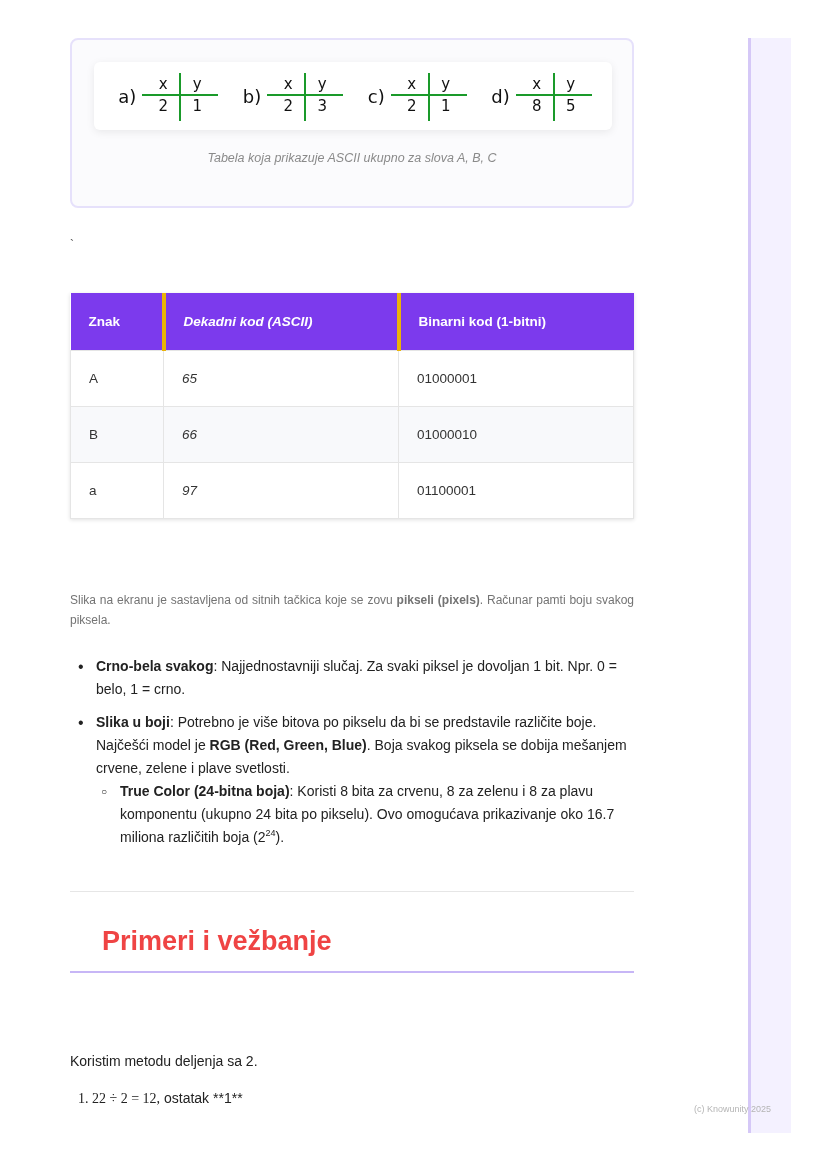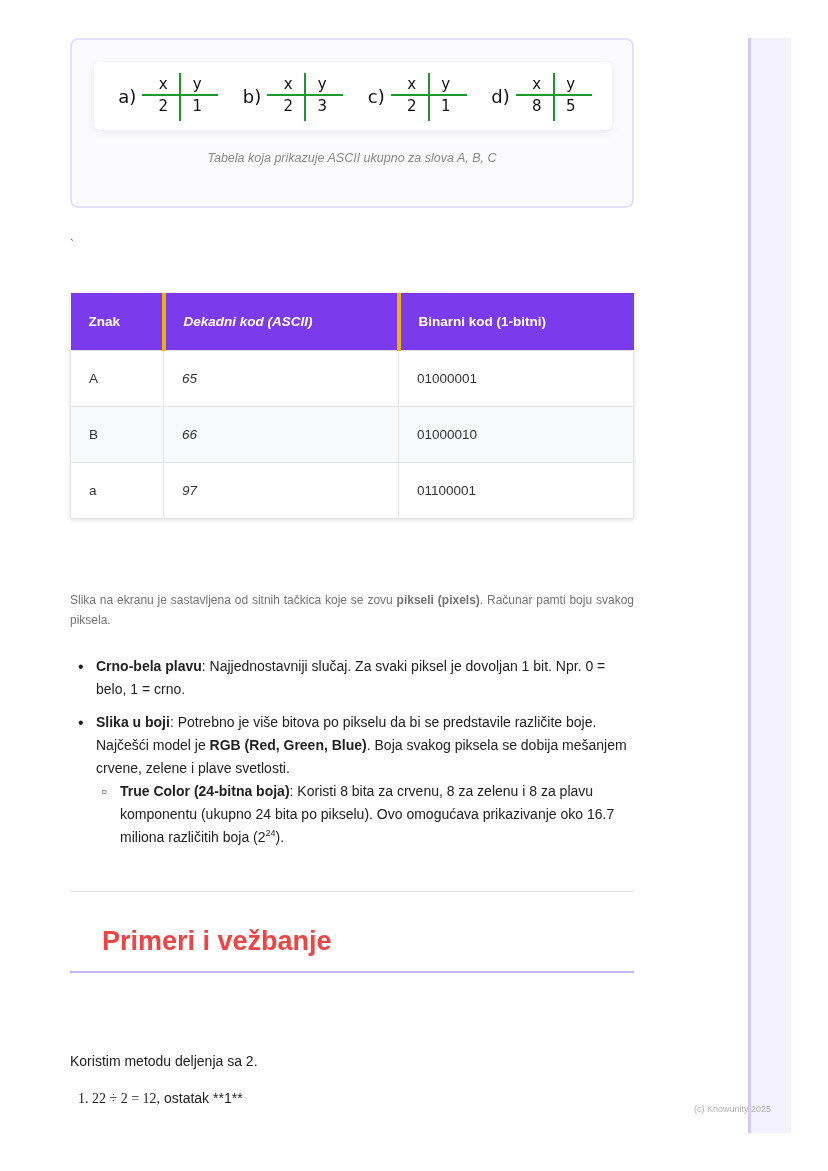--- a/index.html
+++ b/index.html
@@ -128,21 +128,21 @@
         <td>a</td>
         <td>97</td>
         <td>01100001</td>
       </tr>
     </tbody>
   </table>
 
   <p class="para"><span>Slika na ekranu je sastavljena od sitnih tačkica koje se zovu </span><b>pikseli (pixels)</b><span>. Računar pamti boju svakog piksela.</span></p>
 
   <ul class="bullets">
-    <li><b>Crno-bela plavu</b><span>: Najjednostavniji slučaj. Za svaki piksel je dovoljan 1 bit. Npr. 0 = belo, 1 = crno.</span></li>
+    <li><b>Crno-bela svakog</b><span>: Najjednostavniji slučaj. Za svaki piksel je dovoljan 1 bit. Npr. 0 = belo, 1 = crno.</span></li>
     <li><b>Slika u boji</b><span>: Potrebno je više bitova po pikselu da bi se predstavile različite boje. Najčešći model je </span><b>RGB (Red, Green, Blue)</b><span>. Boja svakog piksela se dobija mešanjem crvene, zelene i plave svetlosti.</span>
       <ul class="sub">
         <li><b>True Color (24-bitna boja)</b><span>: Koristi 8 bita za crvenu, 8 za zelenu i 8 za plavu komponentu (ukupno 24 bita po pikselu). Ovo omogućava prikazivanje oko 16.7 miliona različitih boja (2</span><sup>24</sup><span>).</span></li>
       </ul>
     </li>
   </ul>
 
   <div class="hr-light"></div>
   <h2 class="h2">Primeri i vežbanje</h2>
   <div class="hr-purple"></div>

